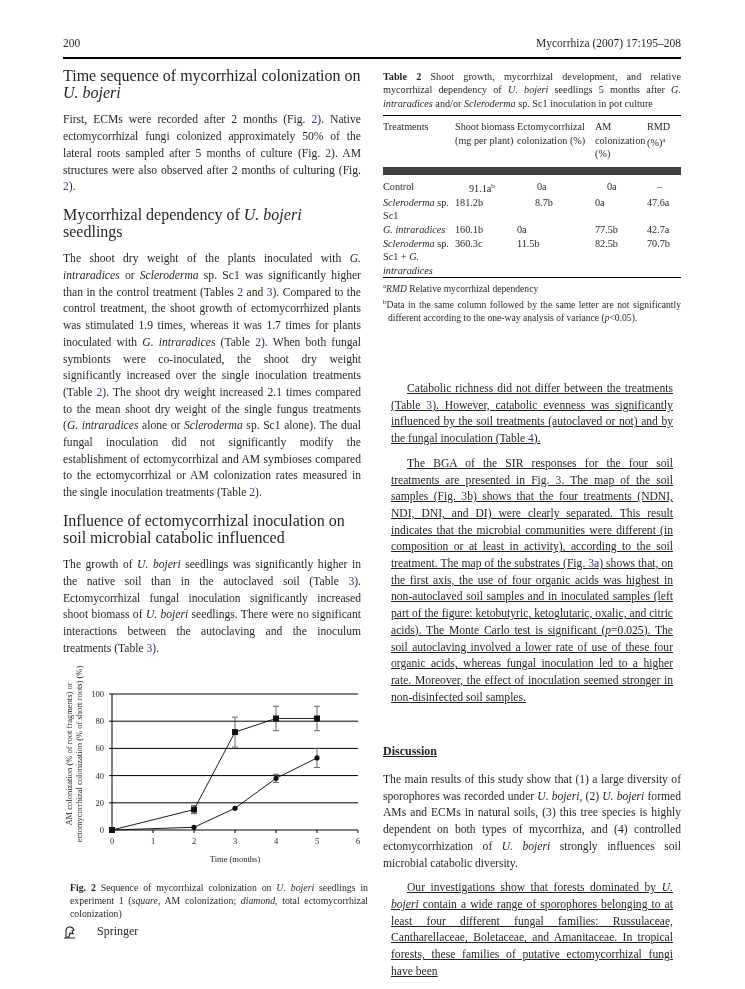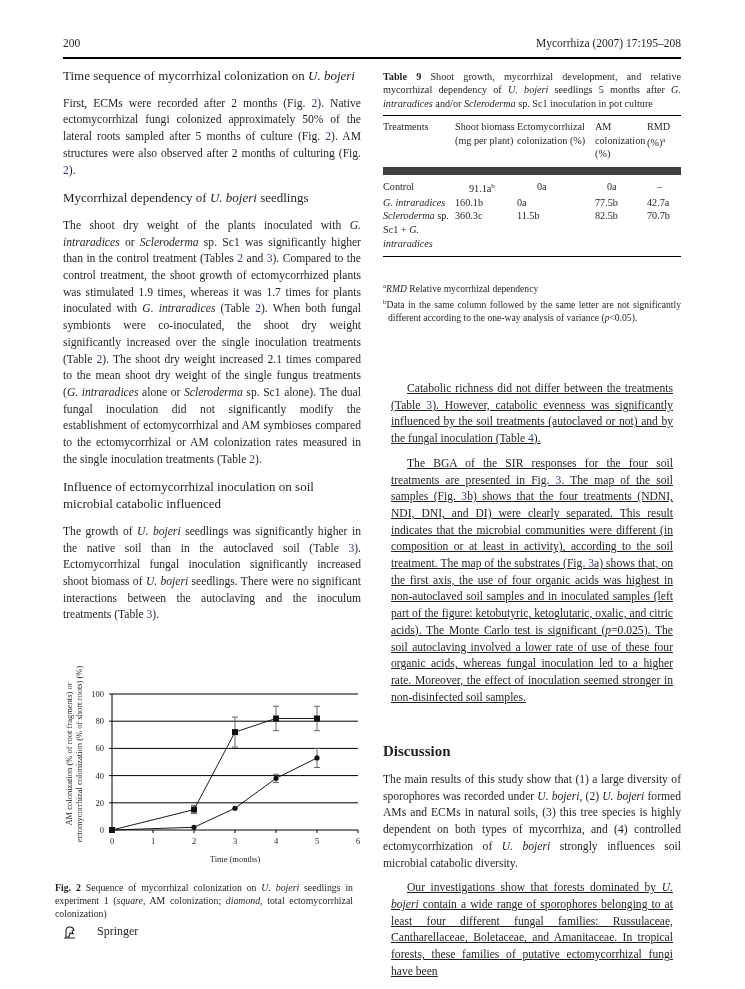--- a/index.html
+++ b/index.html
@@ -2,38 +2,38 @@
 <html><head>
 <meta charset="utf-8">
 <style>
   html,body{margin:0;padding:0;background:#fff;}
   body{width:745px;height:989px;position:relative;overflow:hidden;font-family:"Liberation Serif","DejaVu Serif",serif;color:#231f20;}
   .hdr{position:absolute;top:37px;left:63px;width:618px;font-size:11.5px;display:flex;justify-content:space-between;}
   .rule{position:absolute;top:57px;left:63px;width:618px;height:2px;background:#000;}
   .col{position:absolute;font-size:11.6px;line-height:16.7px;text-align:justify;}
   .colL{left:63px;top:68px;width:298px;}
   .colR{left:383px;width:298px;}
-  .h2{margin:0 0 11px 0;font-size:13px;text-align:left;}
+  .h2{margin:0 0 11px 0;font-size:16px;text-align:left;}
   p{margin:0 0 11px 0;}
   .ind{text-indent:16px;margin:8px;text-decoration:underline;}
   .ref{color:#2b3c8e;}
   i{font-style:italic;}
   .tcap{position:absolute;left:383px;top:70px;width:298px;font-size:10.2px;line-height:13.3px;text-align:justify;}
   .tbl{position:absolute;left:383px;top:115px;width:298px;font-size:10.2px;line-height:13.6px;border-collapse:collapse;}
   .tbl th{font-weight:normal;text-align:left;vertical-align:top;padding:4px 0 6px 0;}
   .tbl thead tr{border-top:1px solid #000;border-bottom:8px solid #404040;}
   .tbl td{vertical-align:top;padding:0;margin-left:9px;}
   .tbl tbody tr:first-child td{padding-top:5px;}
-  .tbl tbody tr:last-child td{padding-bottom:6px;}
+  .tbl tbody tr:last-child td{}
   .tbl tbody{border-bottom:1px solid #000;}
   .fn{position:absolute;left:383px;top:280px;width:298px;font-size:9.6px;line-height:12.6px;text-align:justify;}
   .fn div{padding-left:5px;text-indent:-5px;}
   sup{font-size:7px;}
-  .disc{font-weight:bold;font-size:15px;}
-  .figcap{position:absolute;left:55px;top:881px;width:298px;font-size:9.8px;line-height:13.1px;text-align:justify;}
+  .disc{font-weight:bold;font-size:12px;text-decoration:underline;}
+  .figcap{position:absolute;left:70px;top:881px;width:298px;font-size:9.8px;line-height:13.1px;text-align:justify;}
   .springer{position:absolute;left:63px;top:924px;font-size:12px;display:flex;align-items:center;gap:20px;}
   .chart{position:absolute;left:60px;top:650px;}
 </style>
 </head>
 <body>
 
 <div class="hdr">
   <span>200</span>
   <span>Mycorrhiza (2007) 17:195–208</span>
 </div>
@@ -134,21 +134,21 @@
 <div class="figcap"><b>Fig. 2</b><span> Sequence of mycorrhizal colonization on </span><i>U. bojeri</i><span> seedlings in experiment 1 (</span><i>square</i><span>, AM colonization; </span><i>diamond</i><span>, total ectomycorrhizal colonization)</span></div>
 
 <div class="springer">
   <svg width="14" height="14" viewBox="0 0 14 14">
       <path d="M3 12 L3 6 Q3 2 7 2 Q10 2 11 5 L9 6 L10 9 L7 8 L6 12 Z" fill="none" stroke="#231f20" stroke-width="1.1"></path>
       <line x1="1" y1="13" x2="12" y2="13" stroke="#231f20" stroke-width="1"></line>
     </svg>
   <span>Springer</span>
 </div>
 
-<div class="tcap"><b>Table 9</b><span> Shoot growth, mycorrhizal development, and relative mycorrhizal dependency of </span><i>U. bojeri</i><span> seedlings 5 months after </span><i>G. intraradices</i><span> and/or </span><i>Scleroderma</i><span> sp. Sc1 inoculation in pot culture</span></div>
+<div class="tcap"><b>Table 2</b><span> Shoot growth, mycorrhizal development, and relative mycorrhizal dependency of </span><i>U. bojeri</i><span> seedlings 5 months after </span><i>G. intraradices</i><span> and/or </span><i>Scleroderma</i><span> sp. Sc1 inoculation in pot culture</span></div>
 
 <table class="tbl">
   <colgroup>
       <col style="width:72px">
       <col style="width:62px">
       <col style="width:78px">
       <col style="width:52px">
       <col style="width:34px">
     </colgroup>
   <thead>
@@ -162,20 +162,27 @@
   </thead>
   <tbody>
     <tr>
       <td>Control</td>
       <td style="padding-left:14px"><span>91.1a</span><sup>b</sup></td>
       <td style="padding-left:20px">0a</td>
       <td style="padding-left:12px">0a</td>
       <td style="padding-left:10px">–</td>
     </tr>
     <tr>
+      <td><i>Scleroderma</i><span> sp. Sc1</span></td>
+      <td>181.2b</td>
+      <td style="padding-left:18px">8.7b</td>
+      <td>0a</td>
+      <td>47.6a</td>
+    </tr>
+    <tr>
       <td style="white-space:nowrap"><i>G. intraradices</i></td>
       <td>160.1b</td>
       <td>0a</td>
       <td>77.5b</td>
       <td>42.7a</td>
     </tr>
     <tr>
       <td><i>Scleroderma</i><span> sp. Sc1 + </span><i>G. intraradices</i></td>
       <td>360.3c</td>
       <td>11.5b</td>

